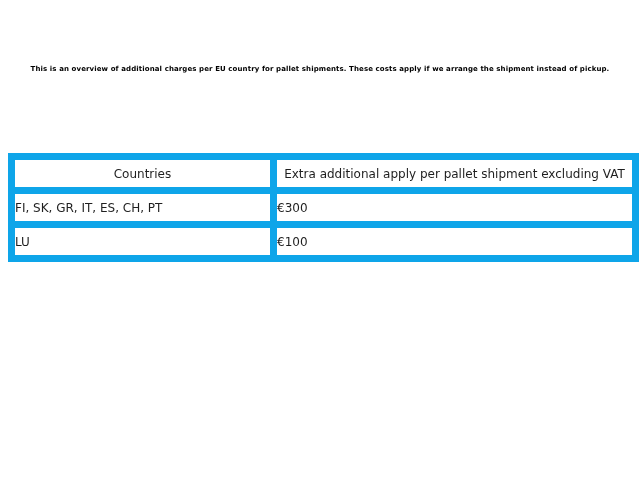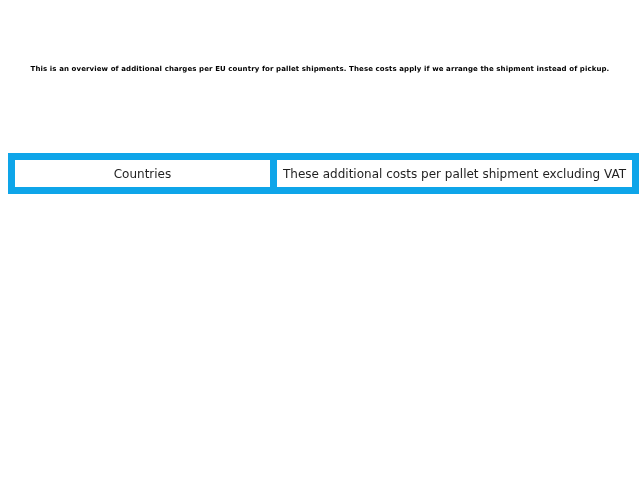--- a/index.html
+++ b/index.html
@@ -63,23 +63,31 @@
 <div class="description">This is an overview of additional charges per EU country for pallet shipments. These costs apply if we arrange the shipment instead of pickup.</div>
 
 <table class="charges">
   <colgroup>
     <col style="width:262px">
     <col style="width:362px">
   </colgroup>
   <thead>
     <tr>
       <th>Countries</th>
-      <th>These additional costs per pallet shipment excluding VAT</th>
+      <th>Extra additional apply per pallet shipment excluding VAT</th>
     </tr>
   </thead>
   <tbody>
+  <tr>
+    <td class="cell-countries">FI, SK, GR, IT, ES, CH, PT</td>
+    <td class="cell-cost">€300</td>
+  </tr>
 
 
 
 
 
+  <tr>
+    <td class="cell-countries">LU</td>
+    <td class="cell-cost">€100</td>
+  </tr>
 </tbody>
 </table>
 
 </body></html>

